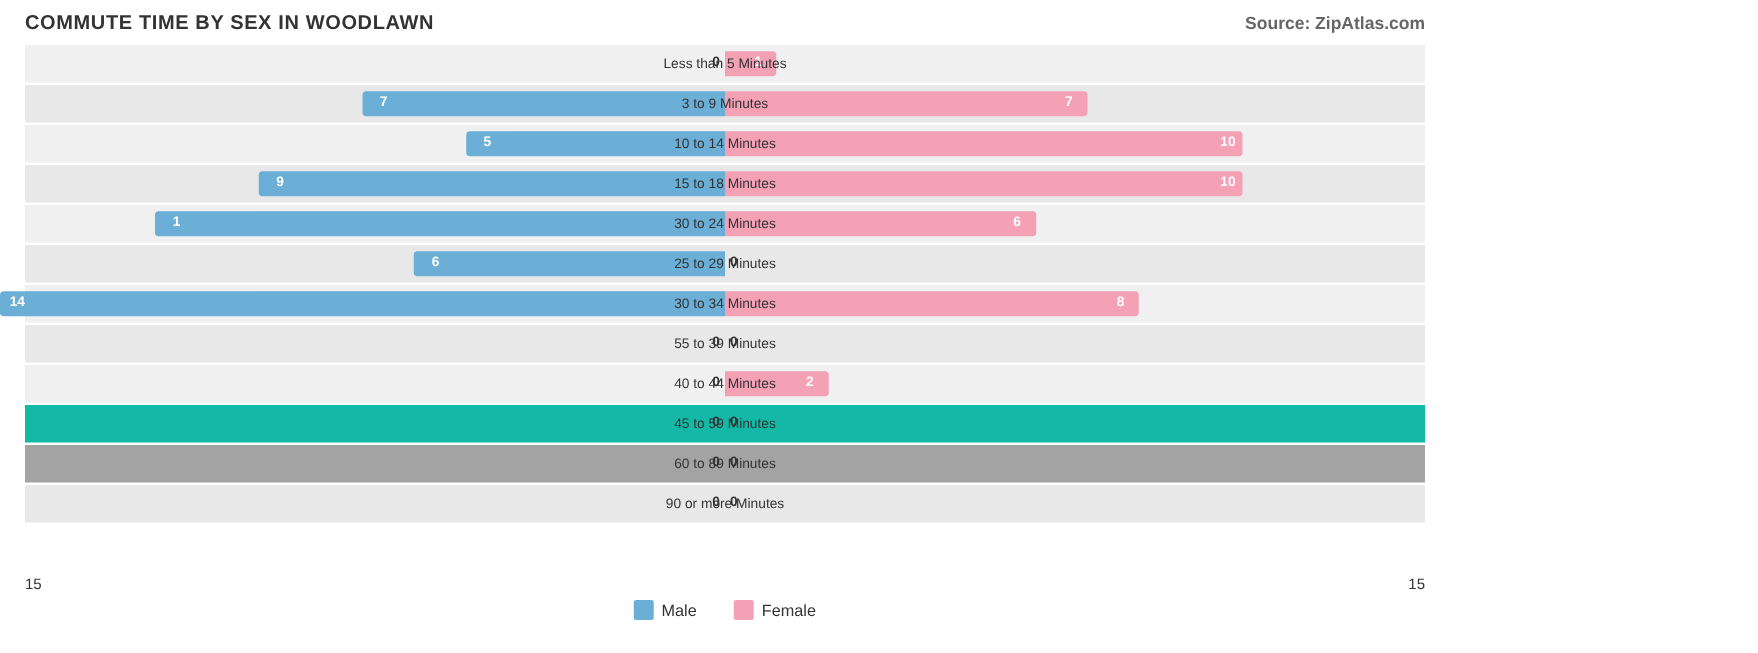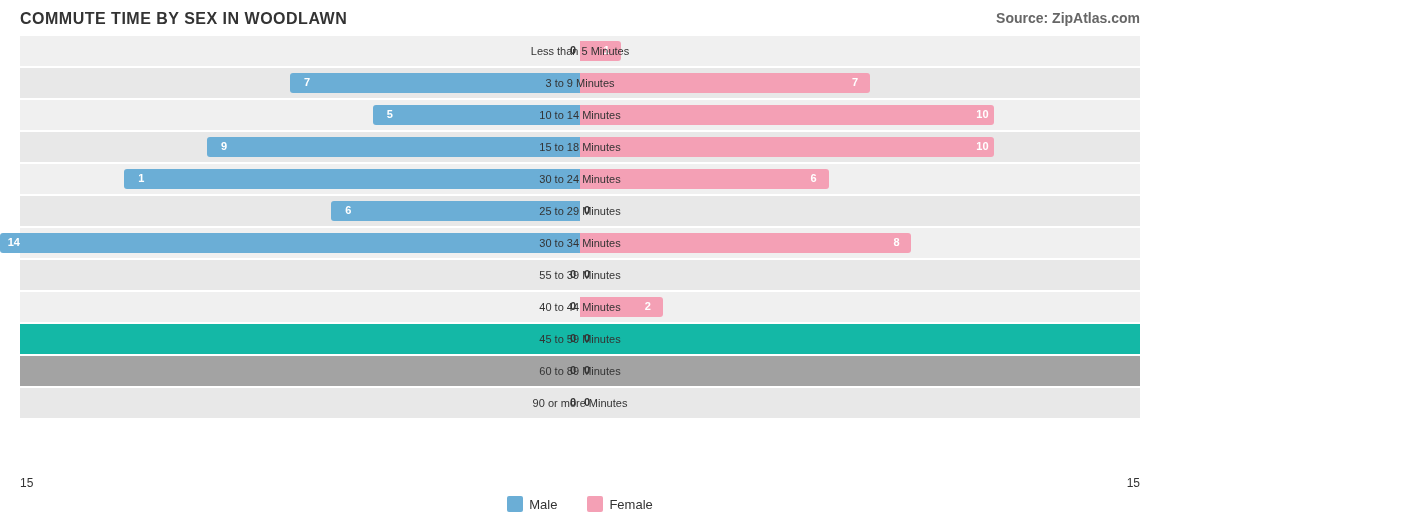--- a/index.html
+++ b/index.html
@@ -104,21 +104,21 @@
       font-size: 11px;
       color: #fff;
       top: 8px;
       font-weight: bold;
       z-index: 5;
     }
     .axis-bottom {
       display: flex;
       justify-content: space-between;
       padding: 0 0;
-      margin-top: 20px;
+      margin-top: 4px;
       font-size: 12px;
       color: #333;
     }
     .legend {
       display: flex;
       justify-content: center;
       gap: 30px;
       margin-top: 6px;
       font-size: 13px;
       color: #333;

